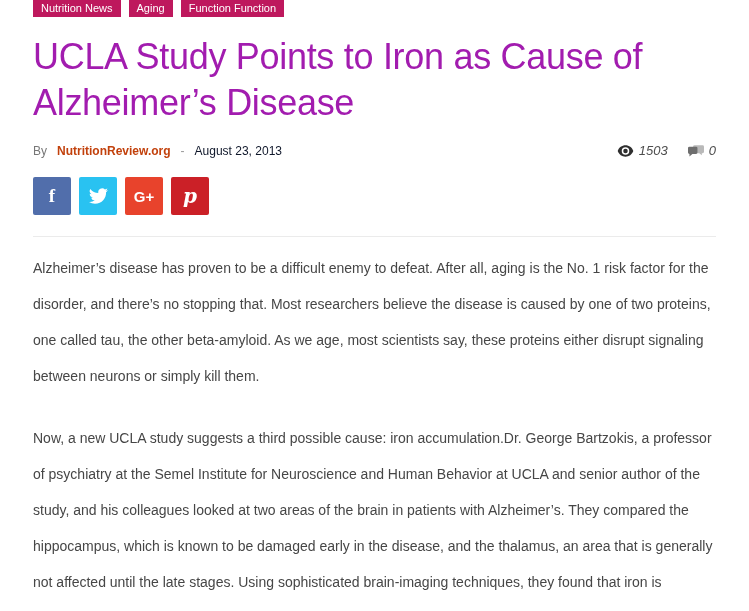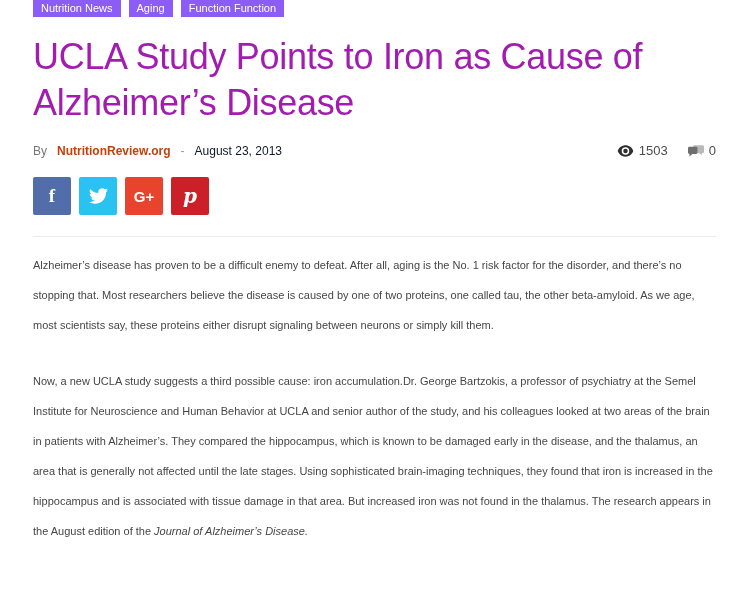--- a/index.html
+++ b/index.html
@@ -15,21 +15,21 @@
     padding: 0 33px;
   }
   
   .tags-row {
     display: flex;
     gap: 8px;
     margin-top: 0;
   }
   .tag {
     display: inline-block;
-    background: #8b5cf6;
+    background: #be185d;
     color: #ffffff;
     font-size: 11px;
     line-height: 14px;
     padding: 1px 8px 2px 8px;
     text-decoration: none;
     cursor: pointer;
     white-space: nowrap;
   }
   
   .headline {
@@ -46,21 +46,21 @@
     align-items: center;
     margin-top: 17px;
     font-size: 12px;
     color: #777777;
   }
   .byline-left { display: flex; align-items: center; gap: 10px; }
   .byline-author { color: #c2410c; font-weight: bold; cursor: pointer; }
   .byline-sep { color: #999999; }
   .byline-date { color: #0f172a; }
   .byline-spacer { flex: 1; }
-  .stats { display: flex; align-items: center; gap: 6px; }
+  .stats { display: flex; align-items: center; gap: 6px; font-style: italic; }
   .stat-group { display: flex; align-items: center; gap: 5px; }
   .stat-views { margin-right: 14px; }
   .stat-value { font-size: 13px; color: #4d4d4d; }
   .icon svg { display: block; }
   
   .share-row {
     display: flex;
     gap: 8px;
     margin-top: 19px;
   }
@@ -88,22 +88,22 @@
   }
   
   .divider {
     border: none;
     border-top: 1px solid #ebebeb;
     margin-top: 21px;
   }
   
   .article-body { margin-top: 8px; }
   .article-body p {
-    font-size: 11px;
-    line-height: 30px;
+    font-size: 14px;
+    line-height: 36px;
     color: #464646;
     margin-top: 13px;
   }
   .article-body p + p { margin-top: 26px; }
   .article-body em { font-style: italic; }
 </style>
 </head>
 <body>
 
 <div class="container">

